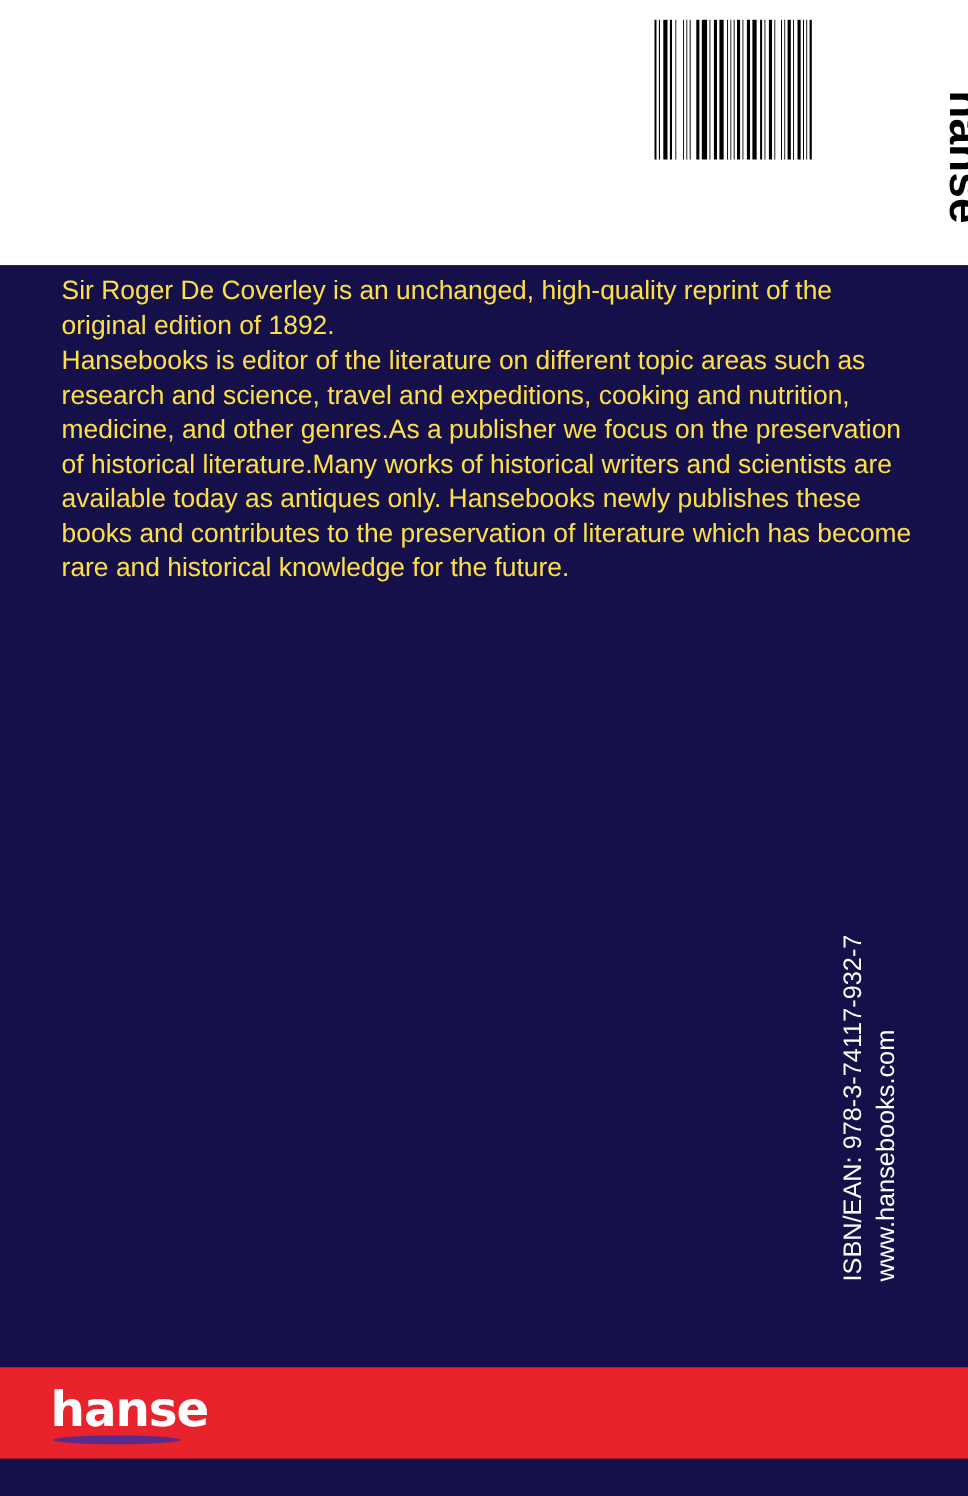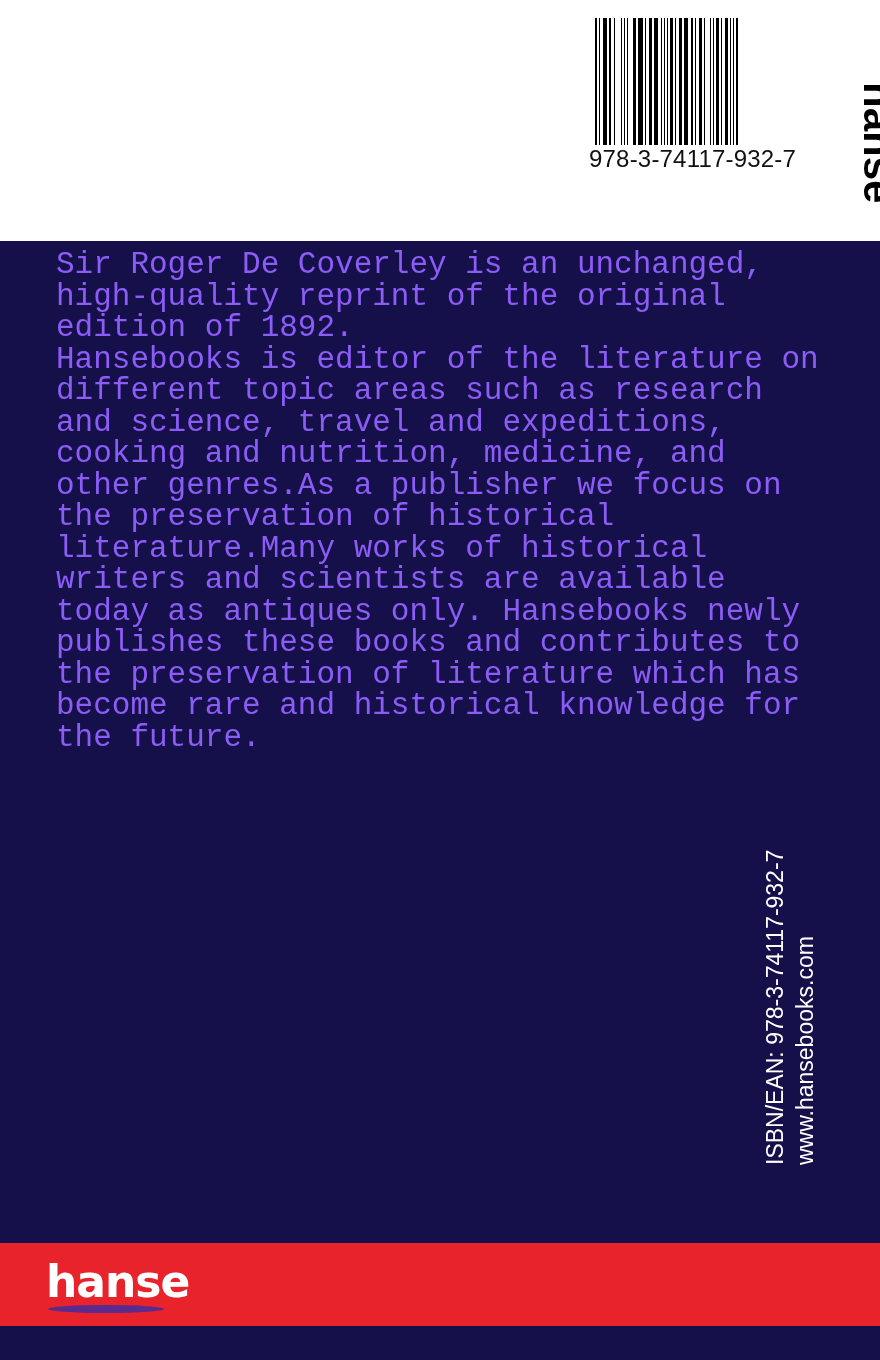--- a/index.html
+++ b/index.html
@@ -3,21 +3,21 @@
 <meta charset="utf-8">
 <style>
   html, body { margin:0; padding:0; }
   body { width:880px; height:1360px; position:relative; overflow:hidden; background:#15104a; font-family:"Liberation Sans", sans-serif; }
   .top { position:absolute; left:0; top:0; width:880px; height:241px; background:#ffffff; }
   .barcode { position:absolute; left:595px; top:18px; width:210px; height:127px; display:flex; align-items:stretch; }
   .barcode span { display:block; height:100%; background:#000; }
   .isbn-under { position:absolute; left:589px; top:145px; font-size:24px; color:#111; letter-spacing:0.2px; }
   .spine-logo { position:absolute; left:862px; top:82px; width:40px; height:120px; overflow:hidden; }
   .spine-logo div { position:absolute; left:0; top:0; transform-origin:0 0; transform:rotate(90deg) translate(0,-40px); font-size:42px; font-weight:bold; color:#000; white-space:nowrap; }
-  .blurb { position:absolute; left:56px; top:249px; width:780px; color:#8b5cf6; font-size:31px; line-height:31.5px;font-family:Liberation Mono, monospace; }
+  .blurb { position:absolute; left:56px; top:249px; width:780px; color:#fde047; font-size:24px; line-height:31.5px; }
   .blurb p { margin:0; }
   .vert { position:absolute; left:760px; top:1165px; transform-origin:0 0; transform:rotate(-90deg); color:#fff; font-size:23px; line-height:30px; white-space:nowrap; }
   .band { position:absolute; left:0; top:1243px; width:880px; height:83px; background:#e8232b; }
   .logo { position:absolute; left:46px; top:1256px; color:#fff; font-size:44px; font-weight:bold; letter-spacing:-1px; font-family:"DejaVu Sans", sans-serif; }
   .swoosh { position:absolute; left:48px; top:1305px; width:116px; height:8px; background:#5a2a8c; border-radius:50%; }
 </style>
 </head>
 <body>
 
 <div class="top">
@@ -79,21 +79,20 @@
       <span style="width: 1px;"></span>
       <span style="width: 3px; background: rgb(255, 255, 255);"></span>
       <span style="width: 3px;"></span>
       <span style="width: 2px; background: rgb(255, 255, 255);"></span>
       <span style="width: 1px;"></span>
       <span style="width: 2px; background: rgb(255, 255, 255);"></span>
       <span style="width: 1px;"></span>
       <span style="width: 2px; background: rgb(255, 255, 255);"></span>
       <span style="width: 2px;"></span>
     </div>
-  <div class="isbn-under">978-3-74117-932-7</div>
   <div class="spine-logo">
       <div>hanse</div>
     </div>
 </div>
 
 <div class="blurb">
   <p>Sir Roger De Coverley is an unchanged, high-quality reprint of the original edition of 1892.</p>
   <p>Hansebooks is editor of the literature on different topic areas such as research and science, travel and expeditions, cooking and nutrition, medicine, and other genres.As a publisher we focus on the preservation of historical literature.Many works of historical writers and scientists are available today as antiques only. Hansebooks newly publishes these books and contributes to the preservation of literature which has become rare and historical knowledge for the future.</p>
 </div>
 

